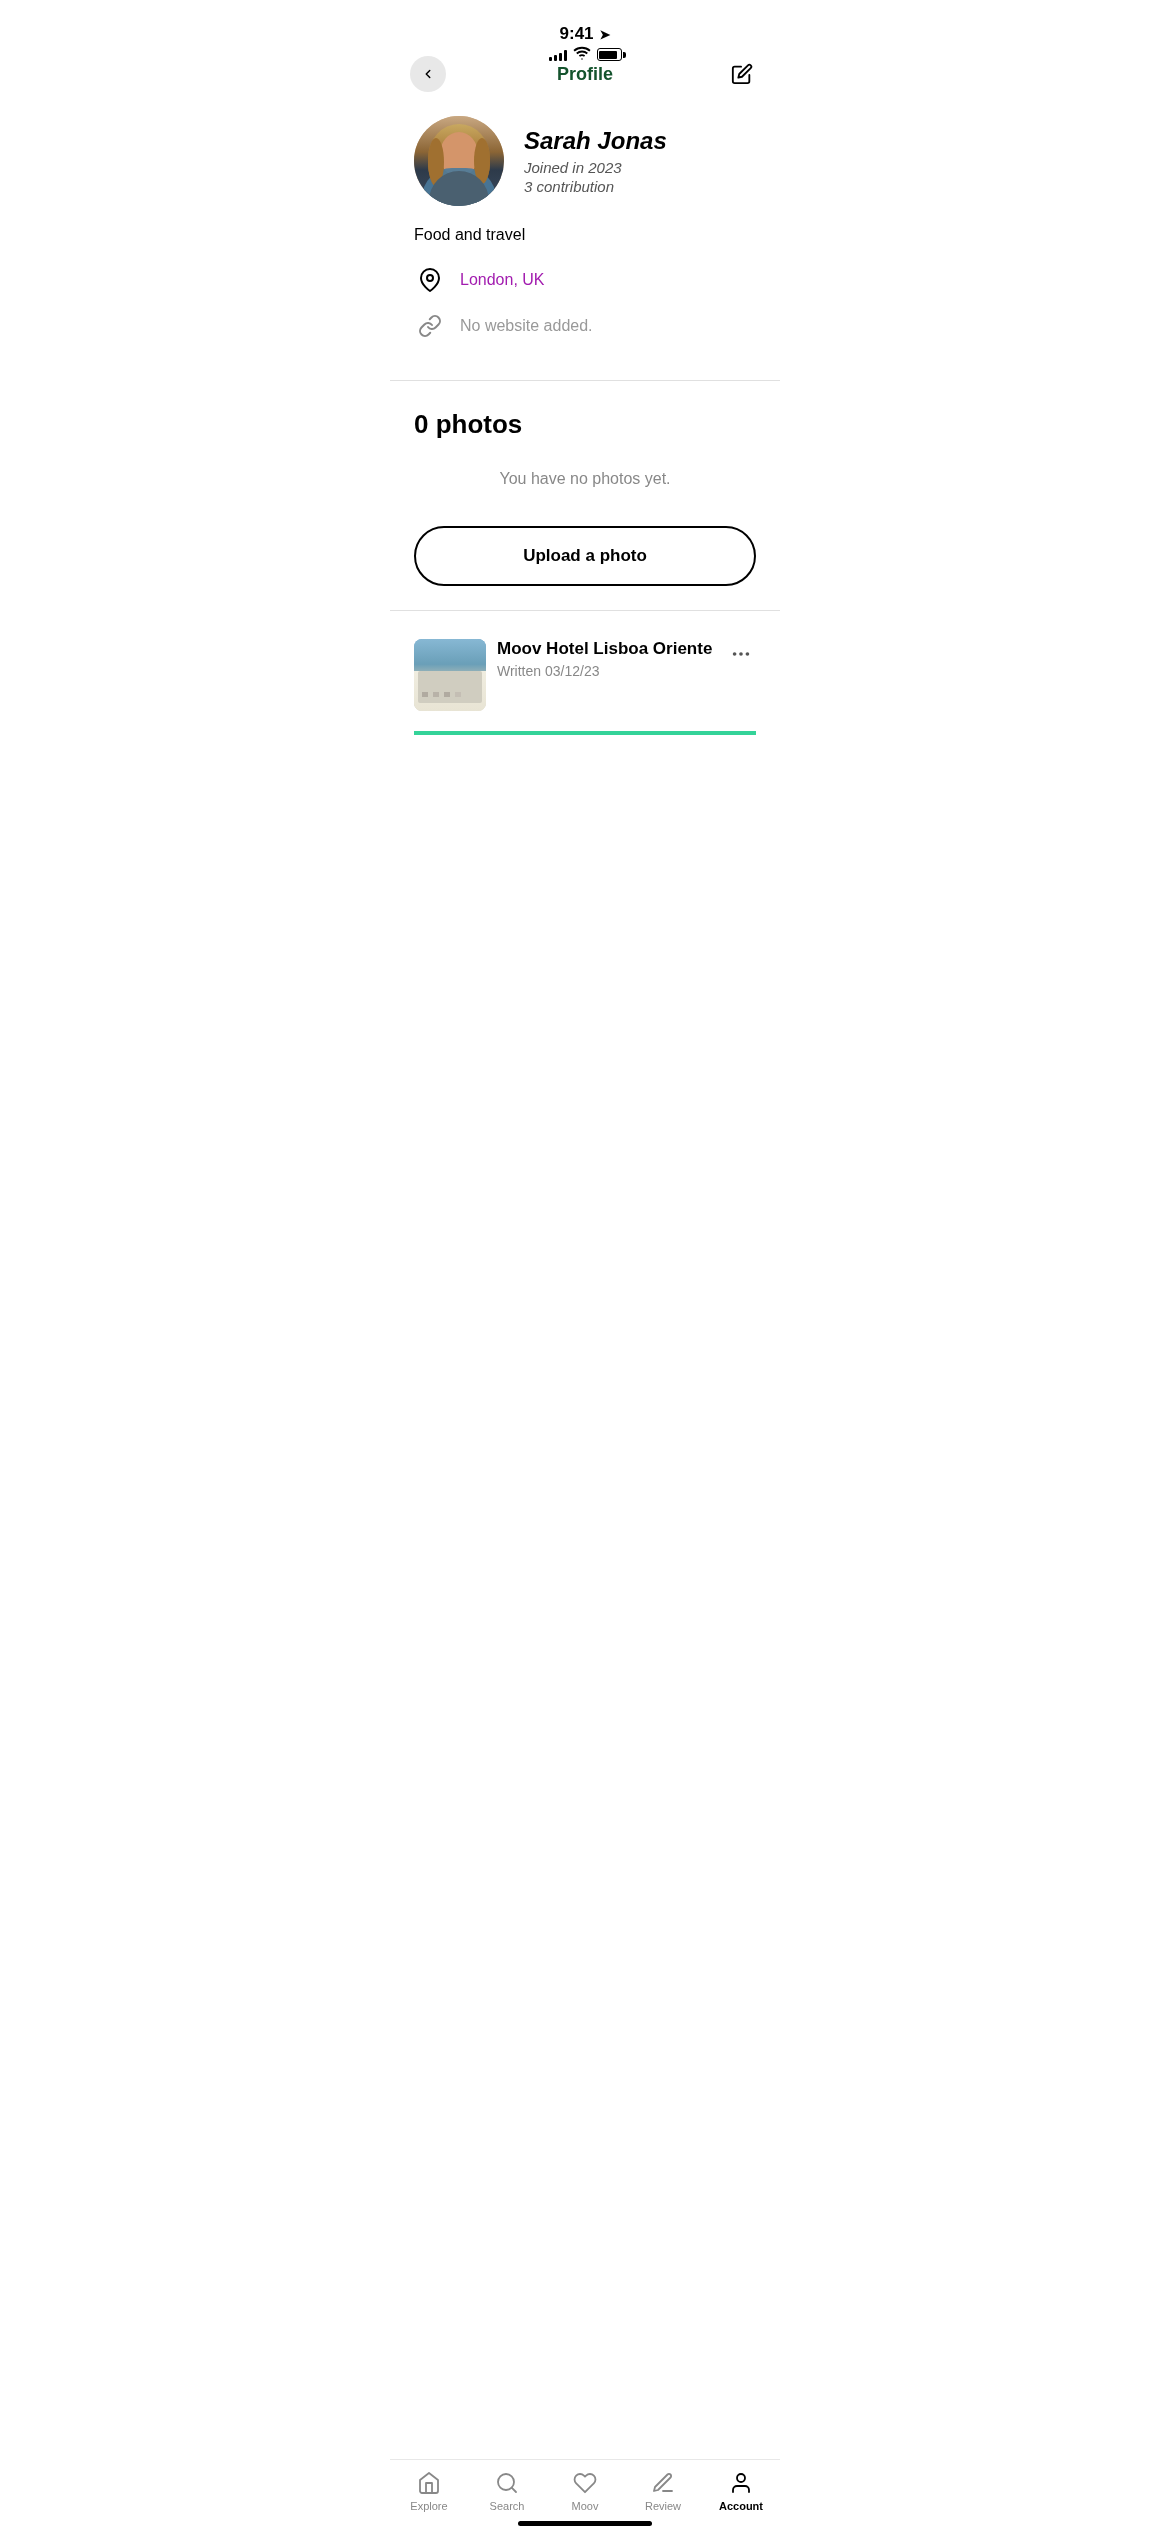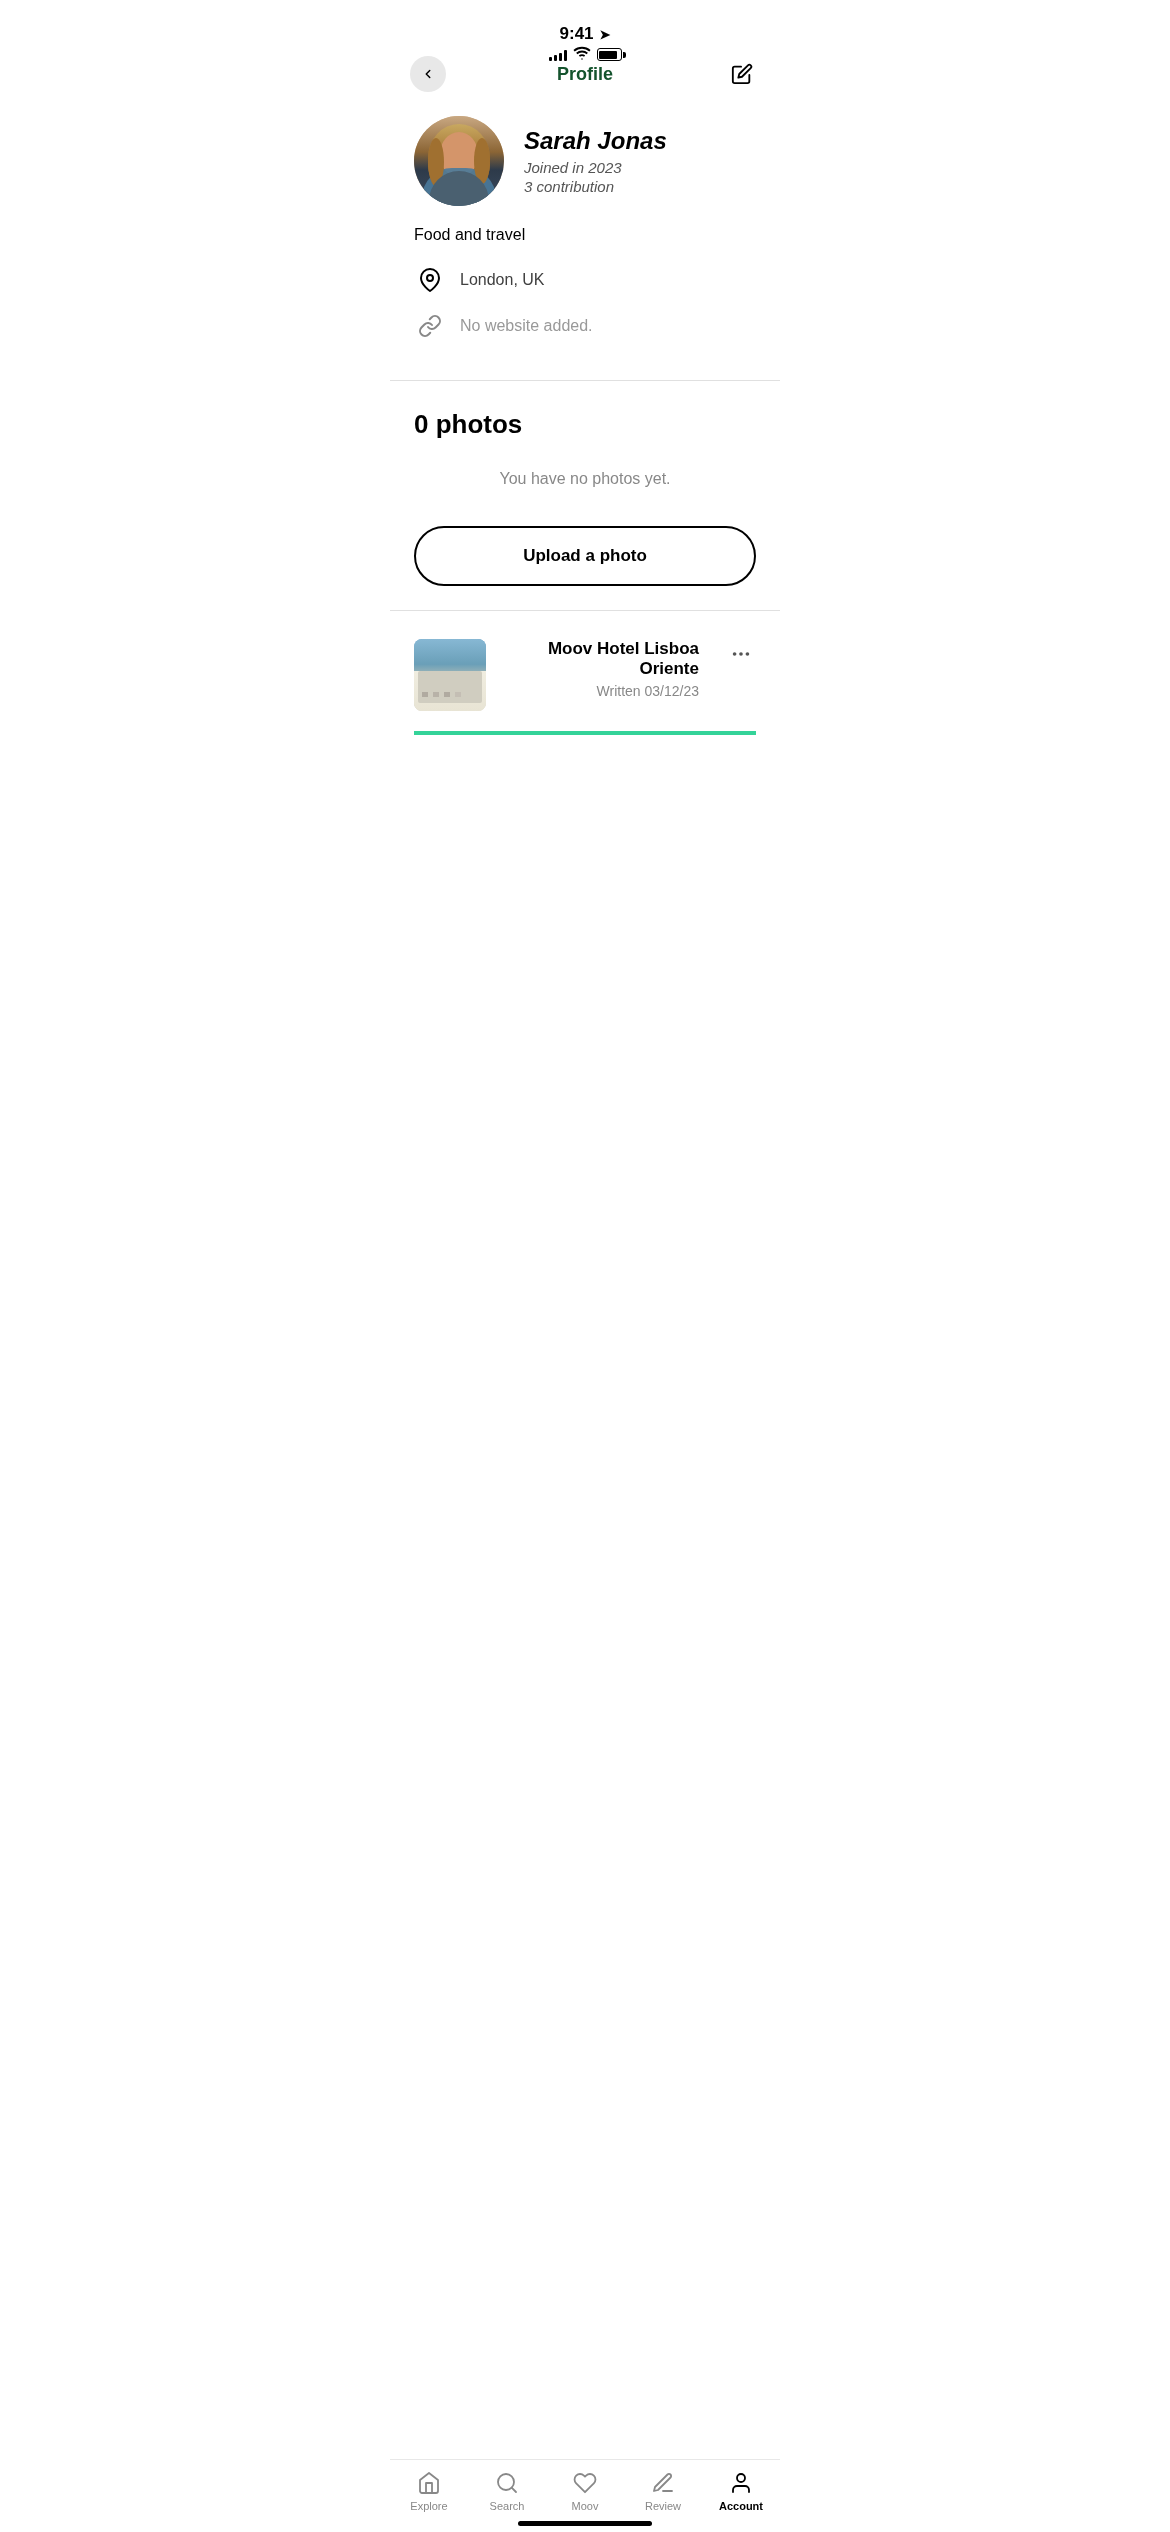--- a/index.html
+++ b/index.html
@@ -214,21 +214,21 @@
     .profile-location,
     .profile-website {
       display: flex;
       align-items: center;
       gap: 14px;
       margin-bottom: 14px;
     }
 
     .profile-location-text {
       font-size: 16px;
-      color: #404040;
+      color: #a21caf;
       text-align: right;
     }
 
     .profile-website-text {
       font-size: 16px;
       color: #999;
     }
 
     .icon-circle {
       width: 32px;
@@ -295,23 +295,22 @@
       font-size: 16px;
       color: #000;
       text-decoration: underline;
       cursor: pointer;
     }
 
     
     .review-card {
       display: flex;
       align-items: flex-start;
-      gap: 27px;
+      gap: 11px;
       padding-bottom: 16px;
-      text-align: right;
     }
 
     .review-thumbnail {
       width: 72px;
       height: 72px;
       border-radius: 8px;
       overflow: hidden;
       flex-shrink: 0;
       background: linear-gradient(160deg, #7bb0d4 0%, #5a95b8 40%, #d4d4c8 70%, #f0ece0 100%);
     }

